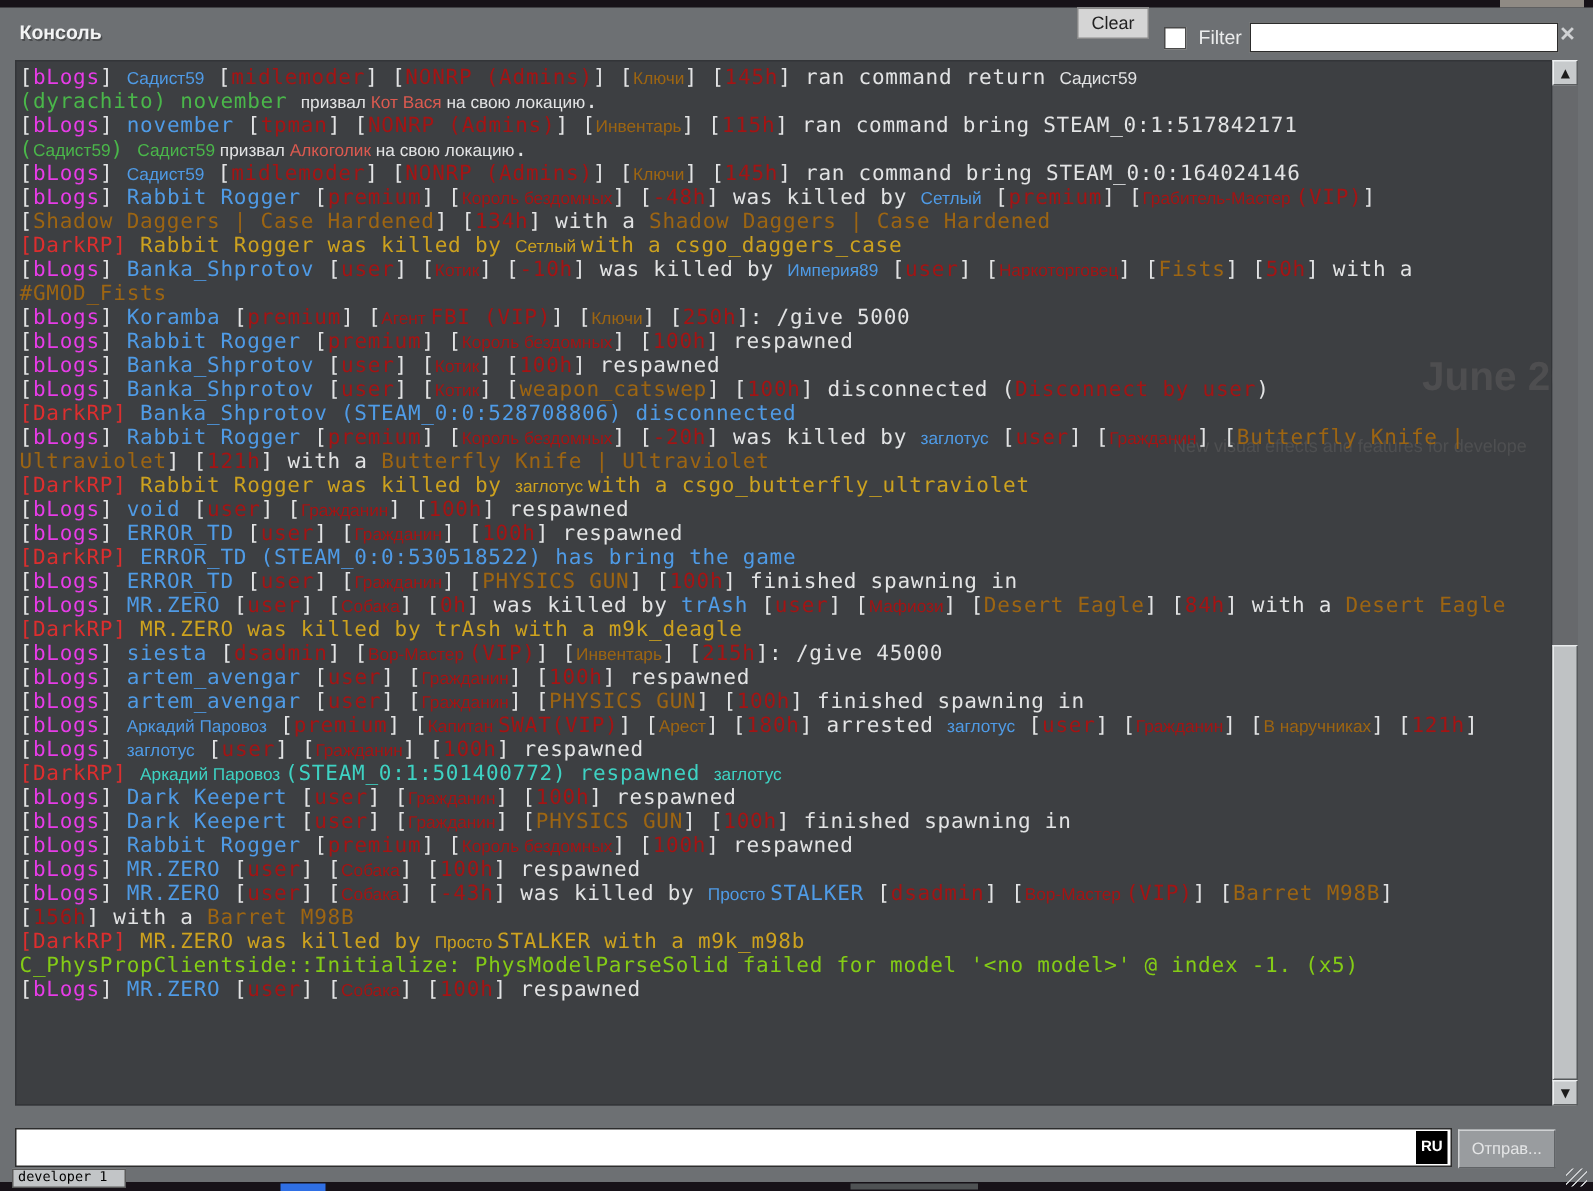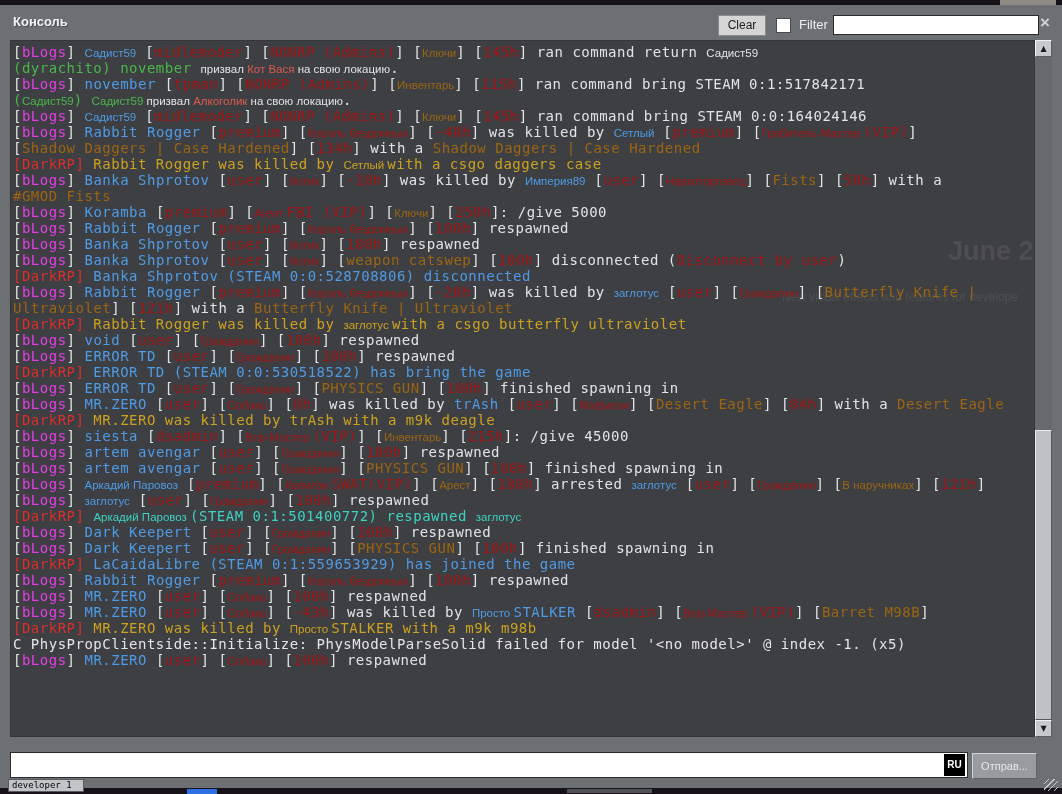--- a/index.html
+++ b/index.html
@@ -13,21 +13,21 @@
     background:#6d7073;
   }
   
   .titlebar{position:absolute;left:0;top:0;width:100%;height:35px;}
   .title{
     position:absolute;left:13px;top:9px;
     font:bold 13px "Liberation Sans",sans-serif;color:#f2f3f4;
     text-shadow:1px 1px 0 #4a4c4e;
   }
   .clear-btn{
-    position:absolute;left:718px;top:10px;width:46px;height:19px;
+    position:absolute;left:718px;top:0;width:46px;height:19px;
     background:#d5d5d5;border:1px solid #8a8a8a;
     font:12px "Liberation Sans",sans-serif;color:#222;
     text-align:center;line-height:18px;cursor:default;
   }
   .filter-check{
     position:absolute;left:776px;top:13px;width:13px;height:13px;
     background:#ffffff;border:1px solid #4a4a4a;
   }
   .filter-label{
     position:absolute;left:799px;top:12px;
@@ -153,26 +153,26 @@
         <div class="ln"><span style="color: rgb(226, 227, 228);">[</span><span style="color: rgb(231, 60, 231);">bLogs</span><span style="color: rgb(226, 227, 228);">]</span><span style="color: rgb(226, 227, 228);"> </span><span style="color: rgb(79, 155, 230);">MR.ZERO</span><span style="color: rgb(226, 227, 228);"> </span><span style="color: rgb(226, 227, 228);">[</span><span style="color: rgb(163, 20, 20);">user</span><span style="color: rgb(226, 227, 228);">]</span><span style="color: rgb(226, 227, 228);"> </span><span style="color: rgb(226, 227, 228);">[</span><span class="ru" style="color: rgb(163, 20, 20);">Собака</span><span style="color: rgb(226, 227, 228);">]</span><span style="color: rgb(226, 227, 228);"> </span><span style="color: rgb(226, 227, 228);">[</span><span style="color: rgb(163, 20, 20);">0h</span><span style="color: rgb(226, 227, 228);">]</span><span style="color: rgb(226, 227, 228);"> was killed by </span><span style="color: rgb(79, 155, 230);">trAsh</span><span style="color: rgb(226, 227, 228);"> </span><span style="color: rgb(226, 227, 228);">[</span><span style="color: rgb(163, 20, 20);">user</span><span style="color: rgb(226, 227, 228);">]</span><span style="color: rgb(226, 227, 228);"> </span><span style="color: rgb(226, 227, 228);">[</span><span class="ru" style="color: rgb(163, 20, 20);">Мафиози</span><span style="color: rgb(226, 227, 228);">]</span><span style="color: rgb(226, 227, 228);"> </span><span style="color: rgb(226, 227, 228);">[</span><span style="color: rgb(157, 101, 18);">Desert Eagle</span><span style="color: rgb(226, 227, 228);">]</span><span style="color: rgb(226, 227, 228);"> </span><span style="color: rgb(226, 227, 228);">[</span><span style="color: rgb(163, 20, 20);">84h</span><span style="color: rgb(226, 227, 228);">]</span><span style="color: rgb(226, 227, 228);"> with a </span><span style="color: rgb(157, 101, 18);">Desert Eagle</span></div>
         <div class="ln"><span style="color: rgb(220, 46, 46);">[DarkRP]</span><span style="color: rgb(205, 162, 31);"> MR.ZERO was killed by trAsh with a m9k_deagle</span></div>
         <div class="ln"><span style="color: rgb(226, 227, 228);">[</span><span style="color: rgb(231, 60, 231);">bLogs</span><span style="color: rgb(226, 227, 228);">]</span><span style="color: rgb(226, 227, 228);"> </span><span style="color: rgb(79, 155, 230);">siesta</span><span style="color: rgb(226, 227, 228);"> </span><span style="color: rgb(226, 227, 228);">[</span><span style="color: rgb(163, 20, 20);">dsadmin</span><span style="color: rgb(226, 227, 228);">]</span><span style="color: rgb(226, 227, 228);"> </span><span style="color: rgb(226, 227, 228);">[</span><span class="ru" style="color: rgb(163, 20, 20);">Вор-Мастер </span><span style="color: rgb(163, 20, 20);">(VIP)</span><span style="color: rgb(226, 227, 228);">]</span><span style="color: rgb(226, 227, 228);"> </span><span style="color: rgb(226, 227, 228);">[</span><span class="ru" style="color: rgb(157, 101, 18);">Инвентарь</span><span style="color: rgb(226, 227, 228);">]</span><span style="color: rgb(226, 227, 228);"> </span><span style="color: rgb(226, 227, 228);">[</span><span style="color: rgb(163, 20, 20);">215h</span><span style="color: rgb(226, 227, 228);">]</span><span style="color: rgb(226, 227, 228);">: /give 45000</span></div>
         <div class="ln"><span style="color: rgb(226, 227, 228);">[</span><span style="color: rgb(231, 60, 231);">bLogs</span><span style="color: rgb(226, 227, 228);">]</span><span style="color: rgb(226, 227, 228);"> </span><span style="color: rgb(79, 155, 230);">artem_avengar</span><span style="color: rgb(226, 227, 228);"> </span><span style="color: rgb(226, 227, 228);">[</span><span style="color: rgb(163, 20, 20);">user</span><span style="color: rgb(226, 227, 228);">]</span><span style="color: rgb(226, 227, 228);"> </span><span style="color: rgb(226, 227, 228);">[</span><span class="ru" style="color: rgb(163, 20, 20);">Гражданин</span><span style="color: rgb(226, 227, 228);">]</span><span style="color: rgb(226, 227, 228);"> </span><span style="color: rgb(226, 227, 228);">[</span><span style="color: rgb(163, 20, 20);">100h</span><span style="color: rgb(226, 227, 228);">]</span><span style="color: rgb(226, 227, 228);"> respawned</span></div>
         <div class="ln"><span style="color: rgb(226, 227, 228);">[</span><span style="color: rgb(231, 60, 231);">bLogs</span><span style="color: rgb(226, 227, 228);">]</span><span style="color: rgb(226, 227, 228);"> </span><span style="color: rgb(79, 155, 230);">artem_avengar</span><span style="color: rgb(226, 227, 228);"> </span><span style="color: rgb(226, 227, 228);">[</span><span style="color: rgb(163, 20, 20);">user</span><span style="color: rgb(226, 227, 228);">]</span><span style="color: rgb(226, 227, 228);"> </span><span style="color: rgb(226, 227, 228);">[</span><span class="ru" style="color: rgb(163, 20, 20);">Гражданин</span><span style="color: rgb(226, 227, 228);">]</span><span style="color: rgb(226, 227, 228);"> </span><span style="color: rgb(226, 227, 228);">[</span><span style="color: rgb(157, 101, 18);">PHYSICS GUN</span><span style="color: rgb(226, 227, 228);">]</span><span style="color: rgb(226, 227, 228);"> </span><span style="color: rgb(226, 227, 228);">[</span><span style="color: rgb(163, 20, 20);">100h</span><span style="color: rgb(226, 227, 228);">]</span><span style="color: rgb(226, 227, 228);"> finished spawning in</span></div>
         <div class="ln"><span style="color: rgb(226, 227, 228);">[</span><span style="color: rgb(231, 60, 231);">bLogs</span><span style="color: rgb(226, 227, 228);">]</span><span style="color: rgb(226, 227, 228);"> </span><span class="ru" style="color: rgb(79, 155, 230);">Аркадий Паровоз</span><span style="color: rgb(226, 227, 228);"> </span><span style="color: rgb(226, 227, 228);">[</span><span style="color: rgb(163, 20, 20);">premium</span><span style="color: rgb(226, 227, 228);">]</span><span style="color: rgb(226, 227, 228);"> </span><span style="color: rgb(226, 227, 228);">[</span><span class="ru" style="color: rgb(163, 20, 20);">Капитан </span><span style="color: rgb(163, 20, 20);">SWAT(VIP)</span><span style="color: rgb(226, 227, 228);">]</span><span style="color: rgb(226, 227, 228);"> </span><span style="color: rgb(226, 227, 228);">[</span><span class="ru" style="color: rgb(157, 101, 18);">Арест</span><span style="color: rgb(226, 227, 228);">]</span><span style="color: rgb(226, 227, 228);"> </span><span style="color: rgb(226, 227, 228);">[</span><span style="color: rgb(163, 20, 20);">180h</span><span style="color: rgb(226, 227, 228);">]</span><span style="color: rgb(226, 227, 228);"> arrested </span><span class="ru" style="color: rgb(79, 155, 230);">заглотус</span><span style="color: rgb(226, 227, 228);"> </span><span style="color: rgb(226, 227, 228);">[</span><span style="color: rgb(163, 20, 20);">user</span><span style="color: rgb(226, 227, 228);">]</span><span style="color: rgb(226, 227, 228);"> </span><span style="color: rgb(226, 227, 228);">[</span><span class="ru" style="color: rgb(163, 20, 20);">Гражданин</span><span style="color: rgb(226, 227, 228);">]</span><span style="color: rgb(226, 227, 228);"> </span><span style="color: rgb(226, 227, 228);">[</span><span class="ru" style="color: rgb(157, 101, 18);">В наручниках</span><span style="color: rgb(226, 227, 228);">]</span><span style="color: rgb(226, 227, 228);"> </span><span style="color: rgb(226, 227, 228);">[</span><span style="color: rgb(163, 20, 20);">121h</span><span style="color: rgb(226, 227, 228);">]</span></div>
         <div class="ln"><span style="color: rgb(226, 227, 228);">[</span><span style="color: rgb(231, 60, 231);">bLogs</span><span style="color: rgb(226, 227, 228);">]</span><span style="color: rgb(226, 227, 228);"> </span><span class="ru" style="color: rgb(79, 155, 230);">заглотус</span><span style="color: rgb(226, 227, 228);"> </span><span style="color: rgb(226, 227, 228);">[</span><span style="color: rgb(163, 20, 20);">user</span><span style="color: rgb(226, 227, 228);">]</span><span style="color: rgb(226, 227, 228);"> </span><span style="color: rgb(226, 227, 228);">[</span><span class="ru" style="color: rgb(163, 20, 20);">Гражданин</span><span style="color: rgb(226, 227, 228);">]</span><span style="color: rgb(226, 227, 228);"> </span><span style="color: rgb(226, 227, 228);">[</span><span style="color: rgb(163, 20, 20);">100h</span><span style="color: rgb(226, 227, 228);">]</span><span style="color: rgb(226, 227, 228);"> respawned</span></div>
         <div class="ln"><span style="color: rgb(220, 46, 46);">[DarkRP]</span><span style="color: rgb(62, 210, 195);"> </span><span class="ru" style="color: rgb(62, 210, 195);">Аркадий Паровоз </span><span style="color: rgb(62, 210, 195);">(STEAM_0:1:501400772) respawned </span><span class="ru" style="color: rgb(62, 210, 195);">заглотус</span></div>
         <div class="ln"><span style="color: rgb(226, 227, 228);">[</span><span style="color: rgb(231, 60, 231);">bLogs</span><span style="color: rgb(226, 227, 228);">]</span><span style="color: rgb(226, 227, 228);"> </span><span style="color: rgb(79, 155, 230);">Dark Keepert</span><span style="color: rgb(226, 227, 228);"> </span><span style="color: rgb(226, 227, 228);">[</span><span style="color: rgb(163, 20, 20);">user</span><span style="color: rgb(226, 227, 228);">]</span><span style="color: rgb(226, 227, 228);"> </span><span style="color: rgb(226, 227, 228);">[</span><span class="ru" style="color: rgb(163, 20, 20);">Гражданин</span><span style="color: rgb(226, 227, 228);">]</span><span style="color: rgb(226, 227, 228);"> </span><span style="color: rgb(226, 227, 228);">[</span><span style="color: rgb(163, 20, 20);">100h</span><span style="color: rgb(226, 227, 228);">]</span><span style="color: rgb(226, 227, 228);"> respawned</span></div>
         <div class="ln"><span style="color: rgb(226, 227, 228);">[</span><span style="color: rgb(231, 60, 231);">bLogs</span><span style="color: rgb(226, 227, 228);">]</span><span style="color: rgb(226, 227, 228);"> </span><span style="color: rgb(79, 155, 230);">Dark Keepert</span><span style="color: rgb(226, 227, 228);"> </span><span style="color: rgb(226, 227, 228);">[</span><span style="color: rgb(163, 20, 20);">user</span><span style="color: rgb(226, 227, 228);">]</span><span style="color: rgb(226, 227, 228);"> </span><span style="color: rgb(226, 227, 228);">[</span><span class="ru" style="color: rgb(163, 20, 20);">Гражданин</span><span style="color: rgb(226, 227, 228);">]</span><span style="color: rgb(226, 227, 228);"> </span><span style="color: rgb(226, 227, 228);">[</span><span style="color: rgb(157, 101, 18);">PHYSICS GUN</span><span style="color: rgb(226, 227, 228);">]</span><span style="color: rgb(226, 227, 228);"> </span><span style="color: rgb(226, 227, 228);">[</span><span style="color: rgb(163, 20, 20);">100h</span><span style="color: rgb(226, 227, 228);">]</span><span style="color: rgb(226, 227, 228);"> finished spawning in</span></div>
-        <div class="ln"><span style="color: rgb(220, 46, 46);">[DarkRP]</span><span style="color: rgb(79, 155, 230);"> LaCaidaLibre (STEAM_0:1:559653929) has joined the game</span></div>
         <div class="ln"><span style="color: rgb(226, 227, 228);">[</span><span style="color: rgb(231, 60, 231);">bLogs</span><span style="color: rgb(226, 227, 228);">]</span><span style="color: rgb(226, 227, 228);"> </span><span style="color: rgb(79, 155, 230);">Rabbit Rogger</span><span style="color: rgb(226, 227, 228);"> </span><span style="color: rgb(226, 227, 228);">[</span><span style="color: rgb(163, 20, 20);">premium</span><span style="color: rgb(226, 227, 228);">]</span><span style="color: rgb(226, 227, 228);"> </span><span style="color: rgb(226, 227, 228);">[</span><span class="ru" style="color: rgb(163, 20, 20);">Король бездомных</span><span style="color: rgb(226, 227, 228);">]</span><span style="color: rgb(226, 227, 228);"> </span><span style="color: rgb(226, 227, 228);">[</span><span style="color: rgb(163, 20, 20);">100h</span><span style="color: rgb(226, 227, 228);">]</span><span style="color: rgb(226, 227, 228);"> respawned</span></div>
         <div class="ln"><span style="color: rgb(226, 227, 228);">[</span><span style="color: rgb(231, 60, 231);">bLogs</span><span style="color: rgb(226, 227, 228);">]</span><span style="color: rgb(226, 227, 228);"> </span><span style="color: rgb(79, 155, 230);">MR.ZERO</span><span style="color: rgb(226, 227, 228);"> </span><span style="color: rgb(226, 227, 228);">[</span><span style="color: rgb(163, 20, 20);">user</span><span style="color: rgb(226, 227, 228);">]</span><span style="color: rgb(226, 227, 228);"> </span><span style="color: rgb(226, 227, 228);">[</span><span class="ru" style="color: rgb(163, 20, 20);">Собака</span><span style="color: rgb(226, 227, 228);">]</span><span style="color: rgb(226, 227, 228);"> </span><span style="color: rgb(226, 227, 228);">[</span><span style="color: rgb(163, 20, 20);">100h</span><span style="color: rgb(226, 227, 228);">]</span><span style="color: rgb(226, 227, 228);"> respawned</span></div>
         <div class="ln"><span style="color: rgb(226, 227, 228);">[</span><span style="color: rgb(231, 60, 231);">bLogs</span><span style="color: rgb(226, 227, 228);">]</span><span style="color: rgb(226, 227, 228);"> </span><span style="color: rgb(79, 155, 230);">MR.ZERO</span><span style="color: rgb(226, 227, 228);"> </span><span style="color: rgb(226, 227, 228);">[</span><span style="color: rgb(163, 20, 20);">user</span><span style="color: rgb(226, 227, 228);">]</span><span style="color: rgb(226, 227, 228);"> </span><span style="color: rgb(226, 227, 228);">[</span><span class="ru" style="color: rgb(163, 20, 20);">Собака</span><span style="color: rgb(226, 227, 228);">]</span><span style="color: rgb(226, 227, 228);"> </span><span style="color: rgb(226, 227, 228);">[</span><span style="color: rgb(163, 20, 20);">-43h</span><span style="color: rgb(226, 227, 228);">]</span><span style="color: rgb(226, 227, 228);"> was killed by </span><span class="ru" style="color: rgb(79, 155, 230);">Просто </span><span style="color: rgb(79, 155, 230);">STALKER</span><span style="color: rgb(226, 227, 228);"> </span><span style="color: rgb(226, 227, 228);">[</span><span style="color: rgb(163, 20, 20);">dsadmin</span><span style="color: rgb(226, 227, 228);">]</span><span style="color: rgb(226, 227, 228);"> </span><span style="color: rgb(226, 227, 228);">[</span><span class="ru" style="color: rgb(163, 20, 20);">Вор-Мастер </span><span style="color: rgb(163, 20, 20);">(VIP)</span><span style="color: rgb(226, 227, 228);">]</span><span style="color: rgb(226, 227, 228);"> </span><span style="color: rgb(226, 227, 228);">[</span><span style="color: rgb(157, 101, 18);">Barret M98B</span><span style="color: rgb(226, 227, 228);">]</span></div>
+        <div class="ln"><span style="color: rgb(226, 227, 228);">[</span><span style="color: rgb(163, 20, 20);">156h</span><span style="color: rgb(226, 227, 228);">]</span><span style="color: rgb(226, 227, 228);"> with a </span><span style="color: rgb(157, 101, 18);">Barret M98B</span></div>
         <div class="ln"><span style="color: rgb(220, 46, 46);">[DarkRP]</span><span style="color: rgb(205, 162, 31);"> MR.ZERO was killed by </span><span class="ru" style="color: rgb(205, 162, 31);">Просто </span><span style="color: rgb(205, 162, 31);">STALKER with a m9k_m98b</span></div>
-        <div class="ln"><span style="color: #e5e5e5;">C_PhysPropClientside::Initialize: PhysModelParseSolid failed for model '&lt;no model&gt;' @ index -1. (x5)</span></div>
+        <div class="ln"><span style="color: #84cc16;">C_PhysPropClientside::Initialize: PhysModelParseSolid failed for model '&lt;no model&gt;' @ index -1. (x5)</span></div>
         <div class="ln"><span style="color: rgb(226, 227, 228);">[</span><span style="color: rgb(231, 60, 231);">bLogs</span><span style="color: rgb(226, 227, 228);">]</span><span style="color: rgb(226, 227, 228);"> </span><span style="color: rgb(79, 155, 230);">MR.ZERO</span><span style="color: rgb(226, 227, 228);"> </span><span style="color: rgb(226, 227, 228);">[</span><span style="color: rgb(163, 20, 20);">user</span><span style="color: rgb(226, 227, 228);">]</span><span style="color: rgb(226, 227, 228);"> </span><span style="color: rgb(226, 227, 228);">[</span><span class="ru" style="color: rgb(163, 20, 20);">Собака</span><span style="color: rgb(226, 227, 228);">]</span><span style="color: rgb(226, 227, 228);"> </span><span style="color: rgb(226, 227, 228);">[</span><span style="color: rgb(163, 20, 20);">100h</span><span style="color: rgb(226, 227, 228);">]</span><span style="color: rgb(226, 227, 228);"> respawned</span></div>
       </div>
   </div>
 
   <div class="sbar">
     <div class="sbtn up">▲</div>
     <div class="sthumb"></div>
     <div class="sbtn down">▼</div>
   </div>
 

